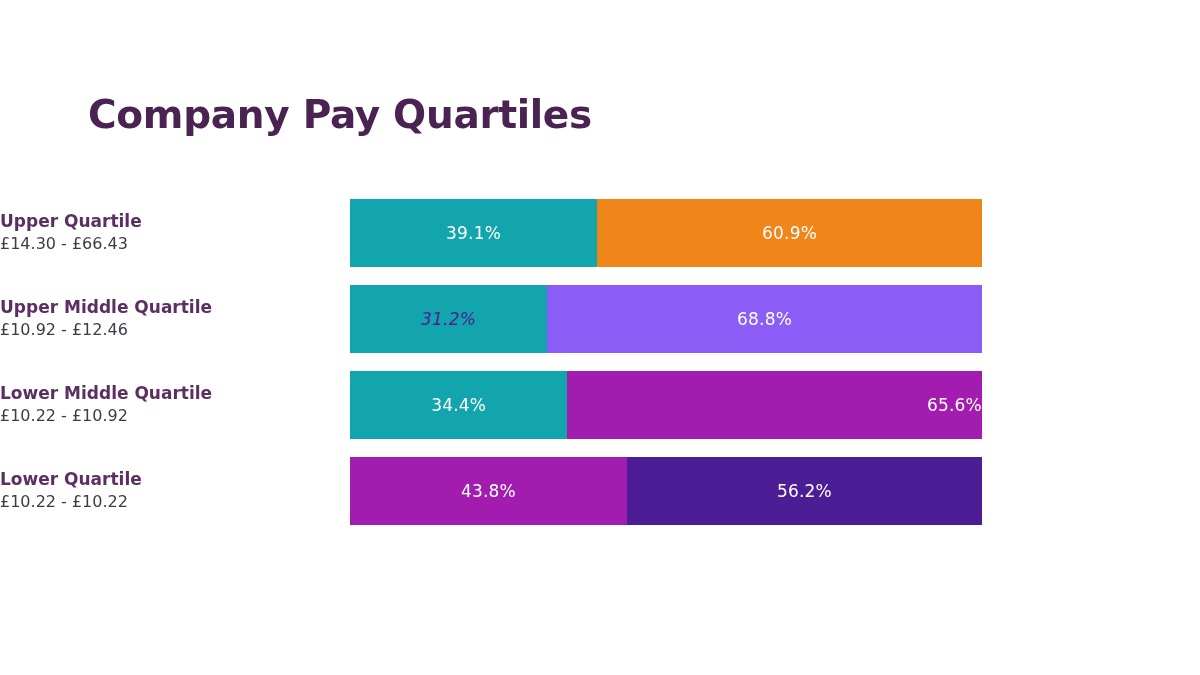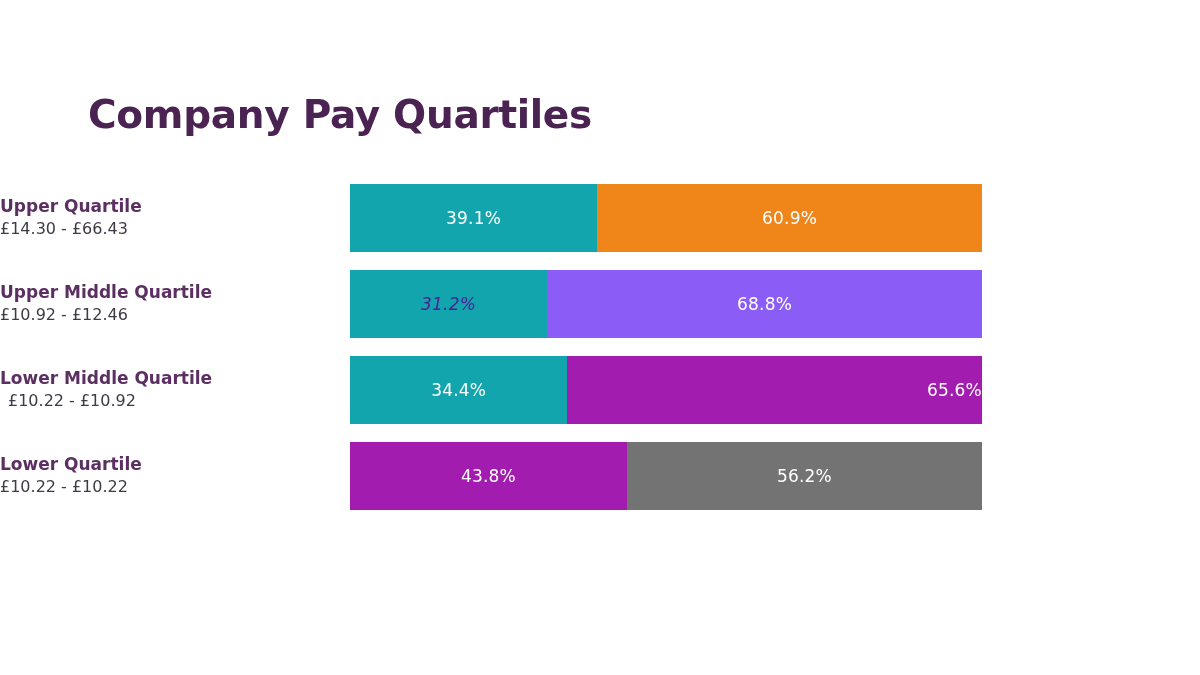--- a/index.html
+++ b/index.html
@@ -29,21 +29,21 @@
     font-weight: bold;
     letter-spacing: -0.3px;
     color: #4a2352;
     font-family: "DejaVu Sans", sans-serif;
     white-space: nowrap;
   }
 
   #rows-area {
     position: absolute;
     left: 0;
-    top: 184px;
+    top: 199px;
     width: 1200px;
   }
 
   .quartile-row {
     position: relative;
     height: 68px;
     margin-bottom: 18px;
   }
 
   .row-labels {
@@ -150,41 +150,41 @@
         </div>
         <div class="seg seg-male" style="width: 68.8%; background: #8b5cf6;">
           <span class="seg-label" style="color: rgb(255, 255, 255);">68.8%</span>
         </div>
       </div>
     </div>
 
     <div class="quartile-row">
       <div class="row-labels">
         <div class="row-name" style="color: rgb(91, 47, 98);">Lower Middle Quartile</div>
-        <div class="row-range" style="color: rgb(63, 58, 70); padding-left: 8px;">£10.22 - £10.92</div>
+        <div class="row-range" style="color: rgb(63, 58, 70);">£10.22 - £10.92</div>
       </div>
       <div class="bar-track">
         <div class="seg seg-female" style="width: 34.4%; background: rgb(18, 165, 173);">
           <span class="seg-label" style="color: rgb(255, 255, 255);">34.4%</span>
         </div>
         <div class="seg seg-male" style="width: 65.6%; background: #a21caf; justify-content: flex-end;">
           <span class="seg-label" style="color: rgb(255, 255, 255);">65.6%</span>
         </div>
       </div>
     </div>
 
     <div class="quartile-row">
       <div class="row-labels">
         <div class="row-name" style="color: rgb(91, 47, 98);">Lower Quartile</div>
         <div class="row-range" style="color: rgb(63, 58, 70);">£10.22 - £10.22</div>
       </div>
       <div class="bar-track">
         <div class="seg seg-female" style="width: 43.8%; background: #a21caf;">
           <span class="seg-label" style="color: rgb(255, 255, 255);">43.8%</span>
         </div>
-        <div class="seg seg-male" style="width: 56.2%; background: #737373;">
+        <div class="seg seg-male" style="width: 56.2%; background: #4c1d95;">
           <span class="seg-label" style="color: rgb(255, 255, 255);">56.2%</span>
         </div>
       </div>
     </div>
 
   </div>
 </div>
 
 </body></html>

